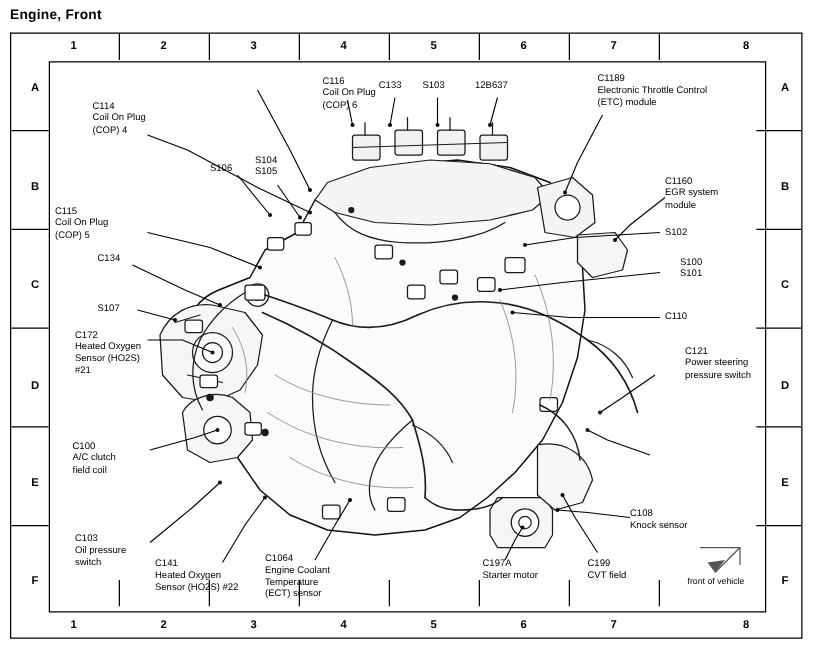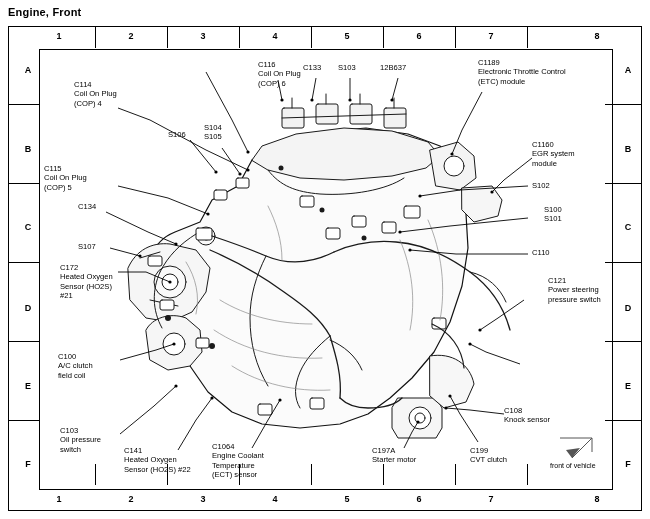--- a/index.html
+++ b/index.html
@@ -348,24 +348,24 @@
 switch</div>
   <div class="lbl" style="left:504px;top:406px;">C108
 Knock sensor</div>
   <div class="lbl" style="left:124px;top:446px;">C141
 Heated Oxygen
 Sensor (HO2S) #22</div>
   <div class="lbl" style="left:212px;top:442px;">C1064
 Engine Coolant
 Temperature
 (ECT) sensor</div>
-  <div class="lbl" style="left:372px;top:446px;">C197A
+  <div class="lbl" style="left:386px;top:446px;">C197A
 Starter motor</div>
   <div class="lbl" style="left:470px;top:446px;">C199
-CVT clutch</div>
+CVT field</div>
 
   <svg class="leaders" viewBox="0 0 650 519" style="height:519px;">
     <path d="M560 438 L592 438 L592 452 M592 438 L572 458" stroke="#555" stroke-width="1" fill="none"></path>
     <path d="M572 458 L566 450 L580 448 Z" fill="#555" stroke="none"></path>
   </svg>
   <div class="fov" style="left:550px;top:462px;">front of vehicle</div>
 
 </div>
 
 </body></html>

